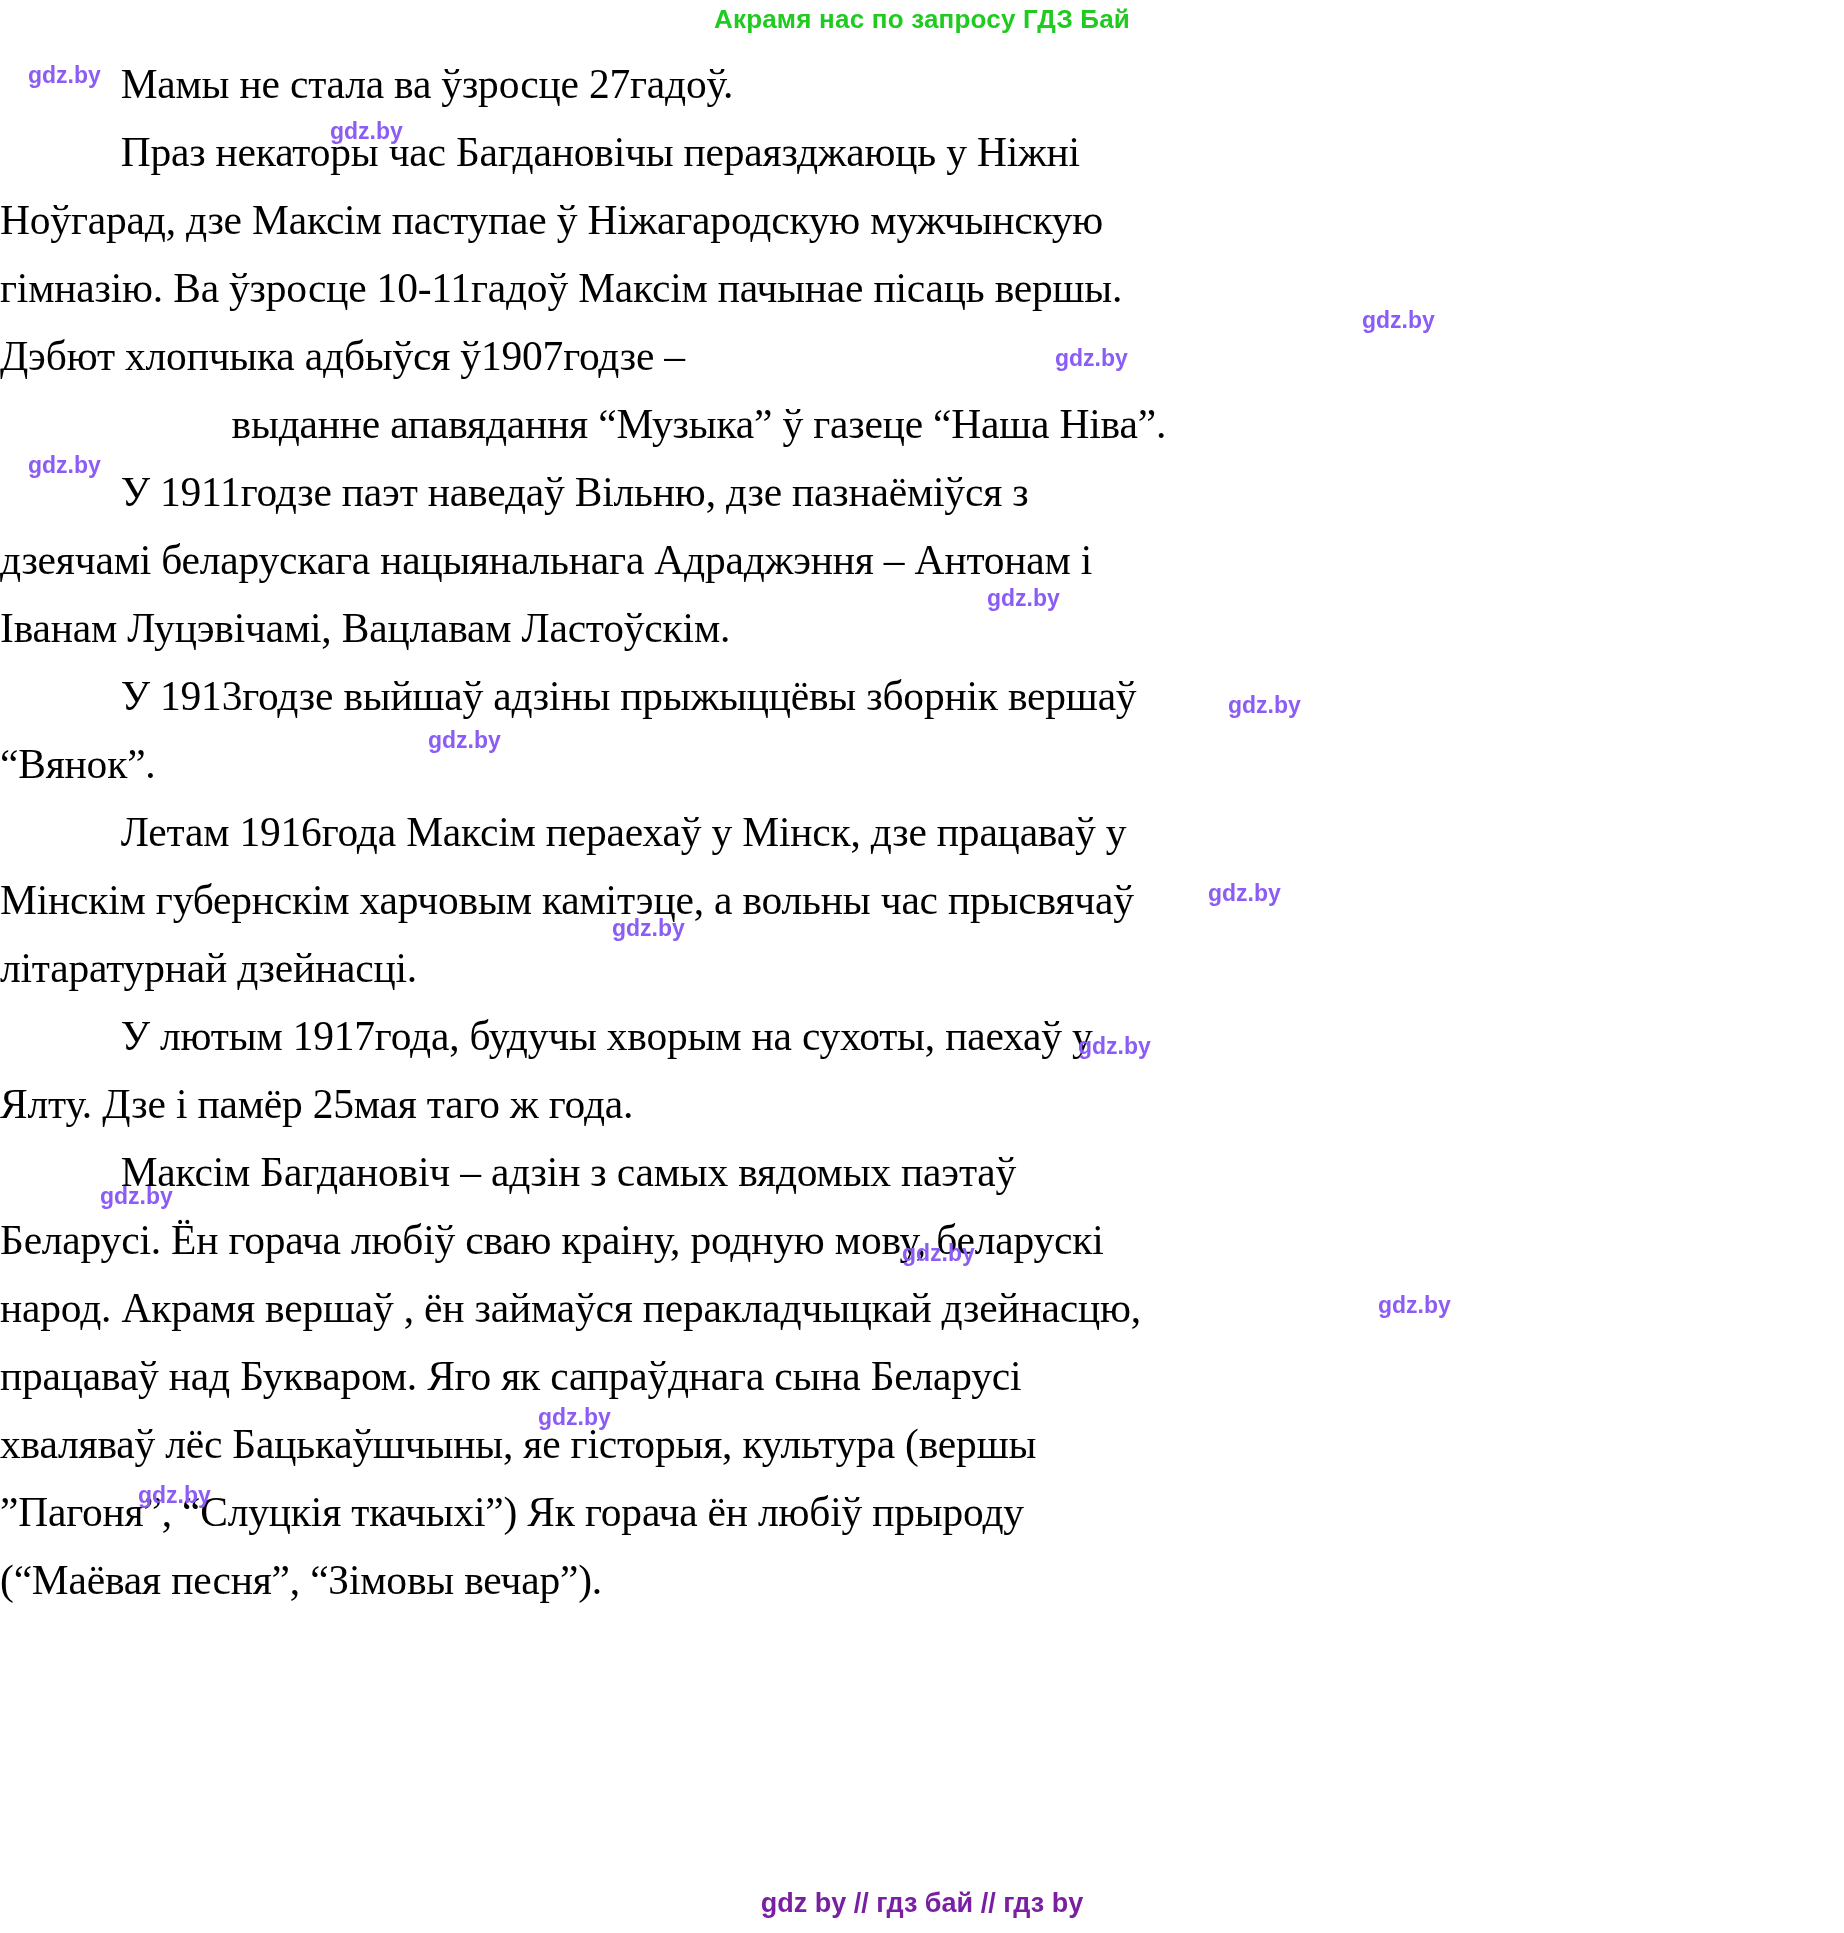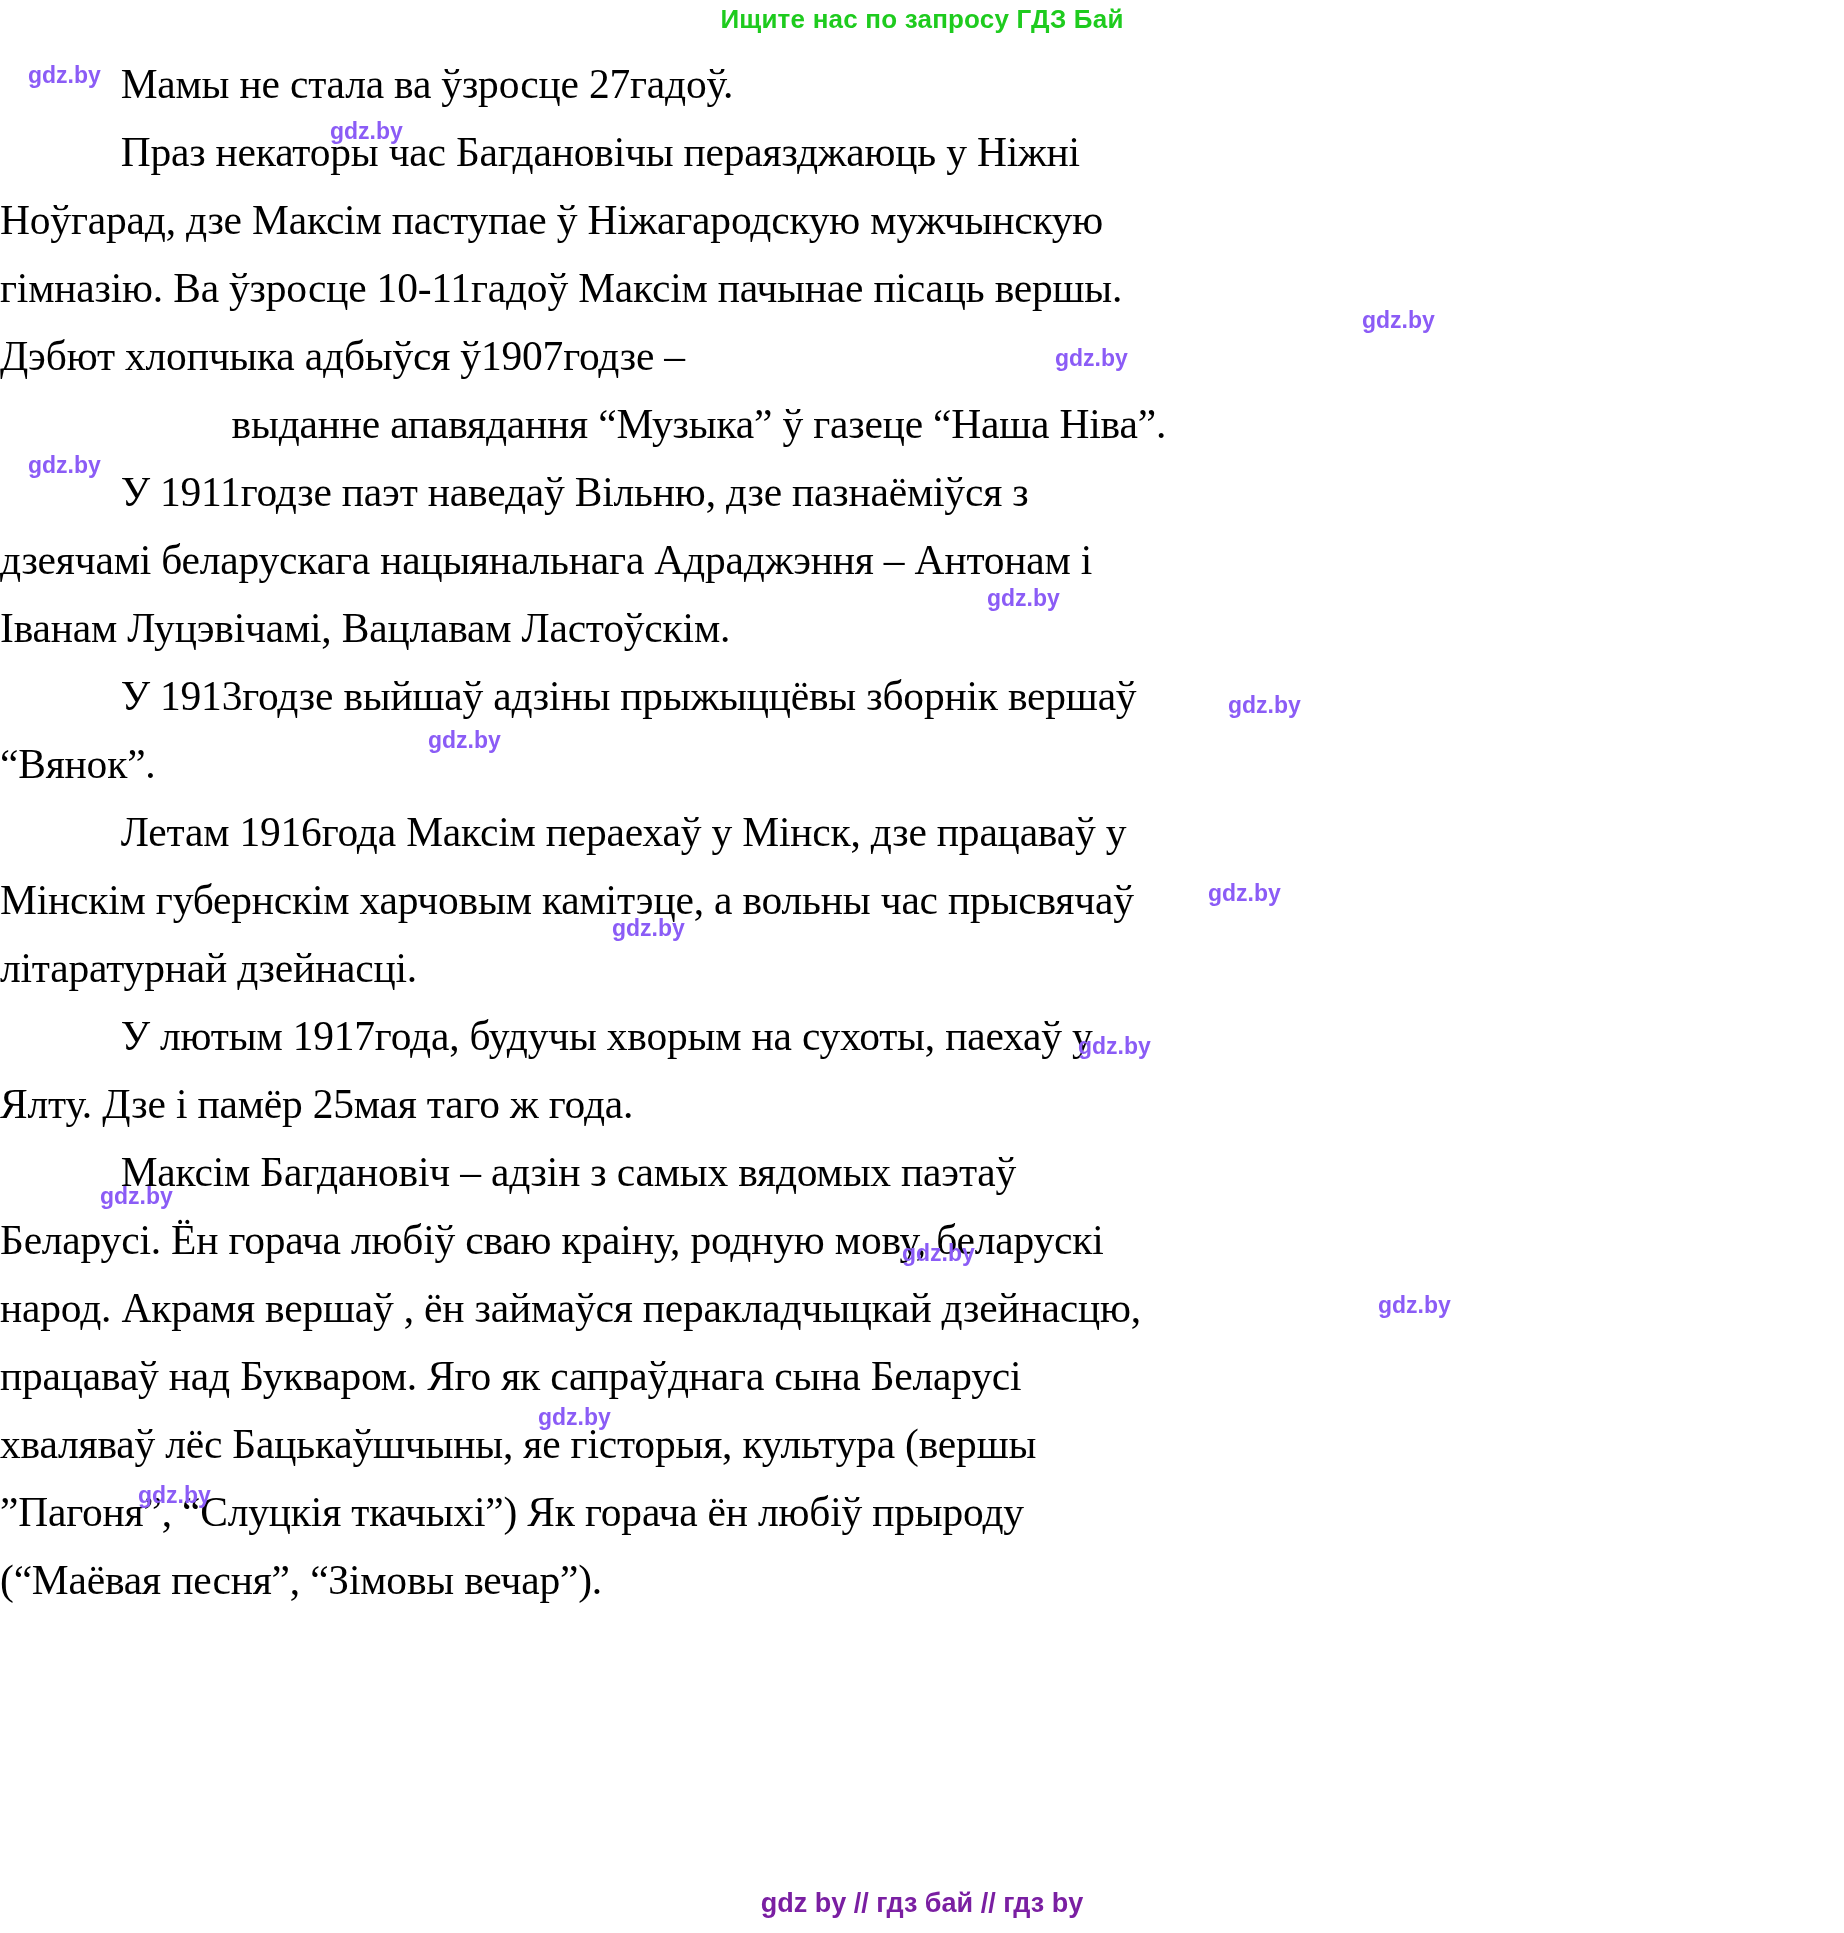--- a/index.html
+++ b/index.html
@@ -74,21 +74,21 @@
     font-family: "Liberation Sans", "DejaVu Sans", sans-serif;
     font-size: 27px;
     font-weight: 700;
     color: #7a1fa2;
     white-space: nowrap;
   }
 </style>
 </head>
 <body>
 
-<div class="promo-banner" style="color: rgb(30, 203, 30);">Ищите нас по запросу ГДЗ Бай</div>
+<div class="promo-banner" style="color: rgb(30, 203, 30);">Акрамя нас по запросу ГДЗ Бай</div>
 
 <div class="doc" id="doc-body">
     <div class="doc-line" style="padding-left: 125px;">Мамы не стала ва ўзросце 27гадоў.</div>
     <div class="doc-line" style="padding-left: 125px;">Праз некаторы час Багдановічы пераязджаюць у Ніжні</div>
     <div class="doc-line" style="padding-left: 0px;">Ноўгарад, дзе Максім паступае ў Ніжагародскую мужчынскую</div>
     <div class="doc-line" style="padding-left: 0px;">гімназію. Ва ўзросце 10-11гадоў Максім пачынае пісаць вершы.</div>
     <div class="doc-line" style="padding-left: 0px;">Дэбют хлопчыка адбыўся ў1907годзе –</div>
     <div class="doc-line" style="padding-left: 240px;">выданне апавядання “Музыка” ў газеце “Наша Ніва”.</div>
     <div class="doc-line" style="padding-left: 125px;">У 1911годзе паэт наведаў Вільню, дзе пазнаёміўся з</div>
     <div class="doc-line" style="padding-left: 0px;">дзеячамі беларускага нацыянальнага Адраджэння – Антонам і</div>

